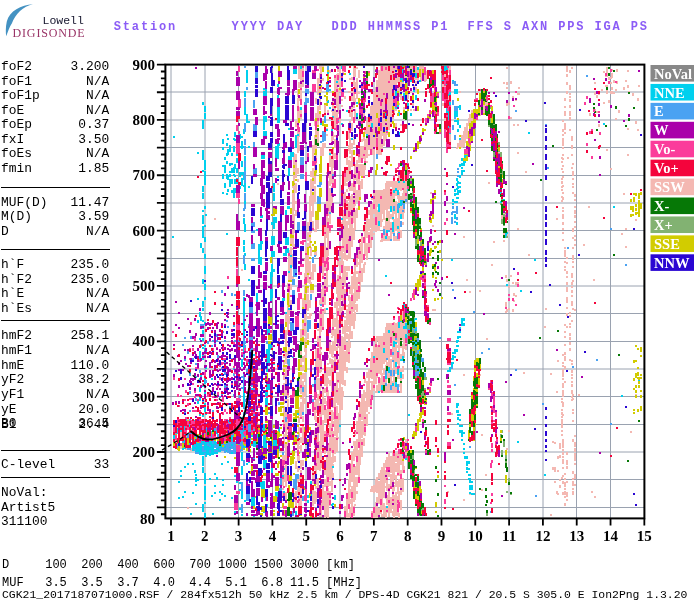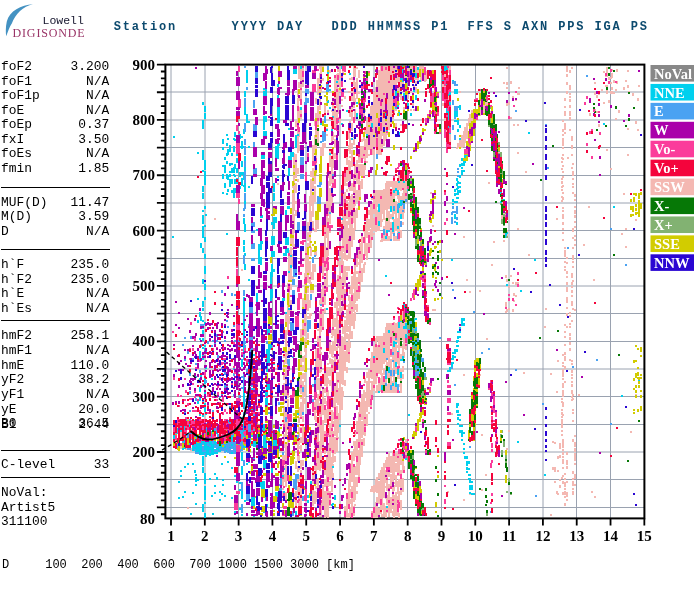--- a/index.html
+++ b/index.html
@@ -1,19 +1,19 @@
 <!DOCTYPE html>
 <html><head><meta charset="utf-8"><style>
 html,body{margin:0;padding:0}
 #page{position:relative;width:700px;height:600px;background:#fff;overflow:hidden;
  font-family:"Liberation Mono",monospace}
 svg{position:absolute;left:0;top:0}
 .ax{font-family:"Liberation Serif",serif;font-weight:bold;font-size:15px;fill:#000}
 .lg{font-family:"Liberation Serif",serif;font-weight:bold;font-size:14.5px;fill:#fff}
-.hdr{position:absolute;left:113.7px;font-weight:bold;font-size:12px;letter-spacing:1.87px;white-space:pre;color:#0c4a6e}
+.hdr{position:absolute;left:113.7px;font-weight:bold;font-size:12px;letter-spacing:1.87px;white-space:pre;color:#8b5cf6}
 .pr{position:absolute;left:1px;font-size:12.9px;white-space:pre;color:#000}
 .sep{position:absolute;left:1px;width:109px;border-top:1px solid #000}
 .bt{position:absolute;left:2px;font-size:12px;white-space:pre;color:#000}
 .ft{position:absolute;left:2px;font-size:11.43px;white-space:pre;color:#000}
 .lw{position:absolute;font-family:Liberation Mono, monospace;color:#16162e}
 .dg{position:absolute;font-family:"Liberation Serif",serif;color:#993366}
 </style></head>
 <body>
 <div id="page">
 <svg width="700" height="600" viewBox="0 0 700 600">
@@ -108,14 +108,16 @@
 <div class="pr" style="top:457.2px">C-level&nbsp;&nbsp;&nbsp;&nbsp;&nbsp;33</div>
 <div class="pr" style="top:484.9px">NoVal:</div>
 <div class="pr" style="top:499.6px">Artist5</div>
 <div class="pr" style="top:514.3px">311100</div>
 <div class="sep" style="top:187px"></div>
 <div class="sep" style="top:249.3px"></div>
 <div class="sep" style="top:320.3px"></div>
 <div class="sep" style="top:450.2px"></div>
 <div class="sep" style="top:477.1px"></div>
 <div class="bt" style="top:558px">D     100  200  400  600  700 1000 1500 3000 [km]</div>
+<div class="bt" style="top:575.5px">MUF   3.5  3.5  3.7  4.0  4.4  5.1  6.8 11.5 [MHz]</div>
+<div class="ft" style="top:587.5px">CGK21_2017187071000.RSF / 284fx512h 50 kHz 2.5 km / DPS-4D CGK21 821 / 20.5 S 305.0 E Ion2Png 1.3.20</div>
 <div class="lw" style="left:42.5px;top:14.2px;font-size:11.5px">Lowell</div>
 <div class="dg" style="left:12.5px;top:26.2px;font-size:12px;letter-spacing:0.85px">DIGISONDE</div>
 </div>
 </body></html>

